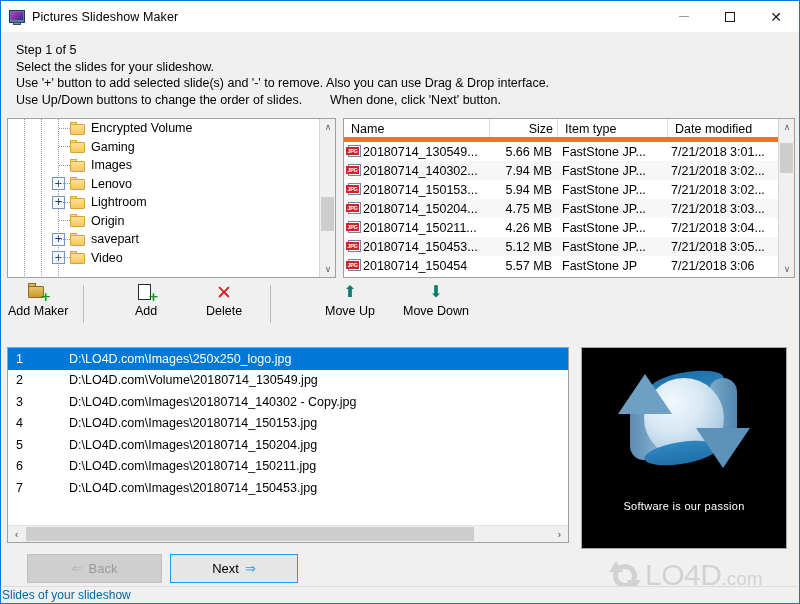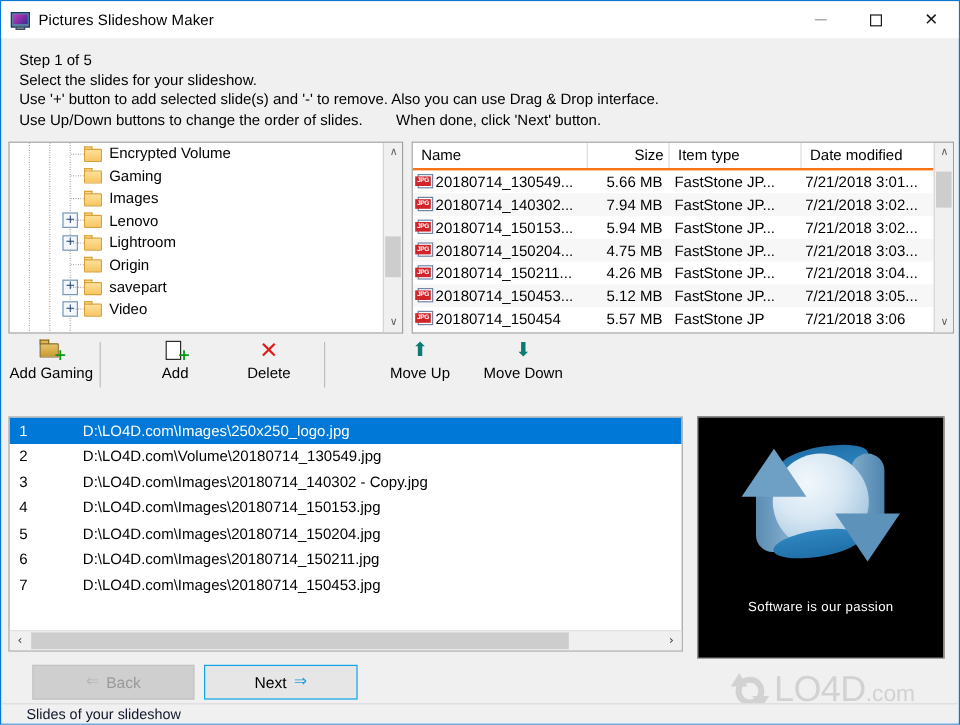--- a/index.html
+++ b/index.html
@@ -220,21 +220,21 @@
     box-sizing: border-box;
     overflow: hidden;
   }
   .fl-header {
     position: absolute;
     left: 0; top: 0;
     height: 23px;
     width: 434px;
     display: flex;
     background: #ffffff;
-    border-bottom: 2px solid #f97316;
+    border-bottom: 5px solid #f97316;
     box-sizing: border-box;
   }
   .fl-th {
     font-size: 12.5px;
     color: #000;
     padding: 3px 6px 0 7px;
     box-sizing: border-box;
     border-right: 1px solid #dcdcdc;
     white-space: nowrap;
     overflow: hidden;
@@ -622,23 +622,23 @@
   .statusbar {
     position: absolute;
     left: 1px; bottom: 0;
     width: 796px; height: 17px;
     background: #f0f0f0;
     border-top: 1px solid #dcdcdc;
     box-sizing: border-box;
   }
   .status-text {
     position: absolute;
-    left: 20px; top: 1px;
+    left: 0; top: 1px;
     font-size: 12px;
-    color: #0f172a;
+    color: #0369a1;
     text-align: center;
   }
 </style>
 </head>
 <body>
 
 <div id="app">
 
   <div class="titlebar">
     <div class="title-icon">
@@ -848,21 +848,21 @@
     </div>
   </div>
 
   <div class="toolbar">
     <div class="tb-btn" style="left:6px;">
       <div class="tb-icon ic-folder">
         <div class="ft"></div>
           <div class="fb"></div>
           <div class="plusmark">+</div>
       </div>
-      <div class="tb-label">Add Gaming</div>
+      <div class="tb-label">Add Maker</div>
     </div>
 
     <div class="tb-sep" style="left:81px;"></div>
 
     <div class="tb-btn" style="left:131px;">
       <div class="tb-icon ic-page">
         <div class="pg"></div>
           <div class="plusmark">+</div>
       </div>
       <div class="tb-label">Add</div>

